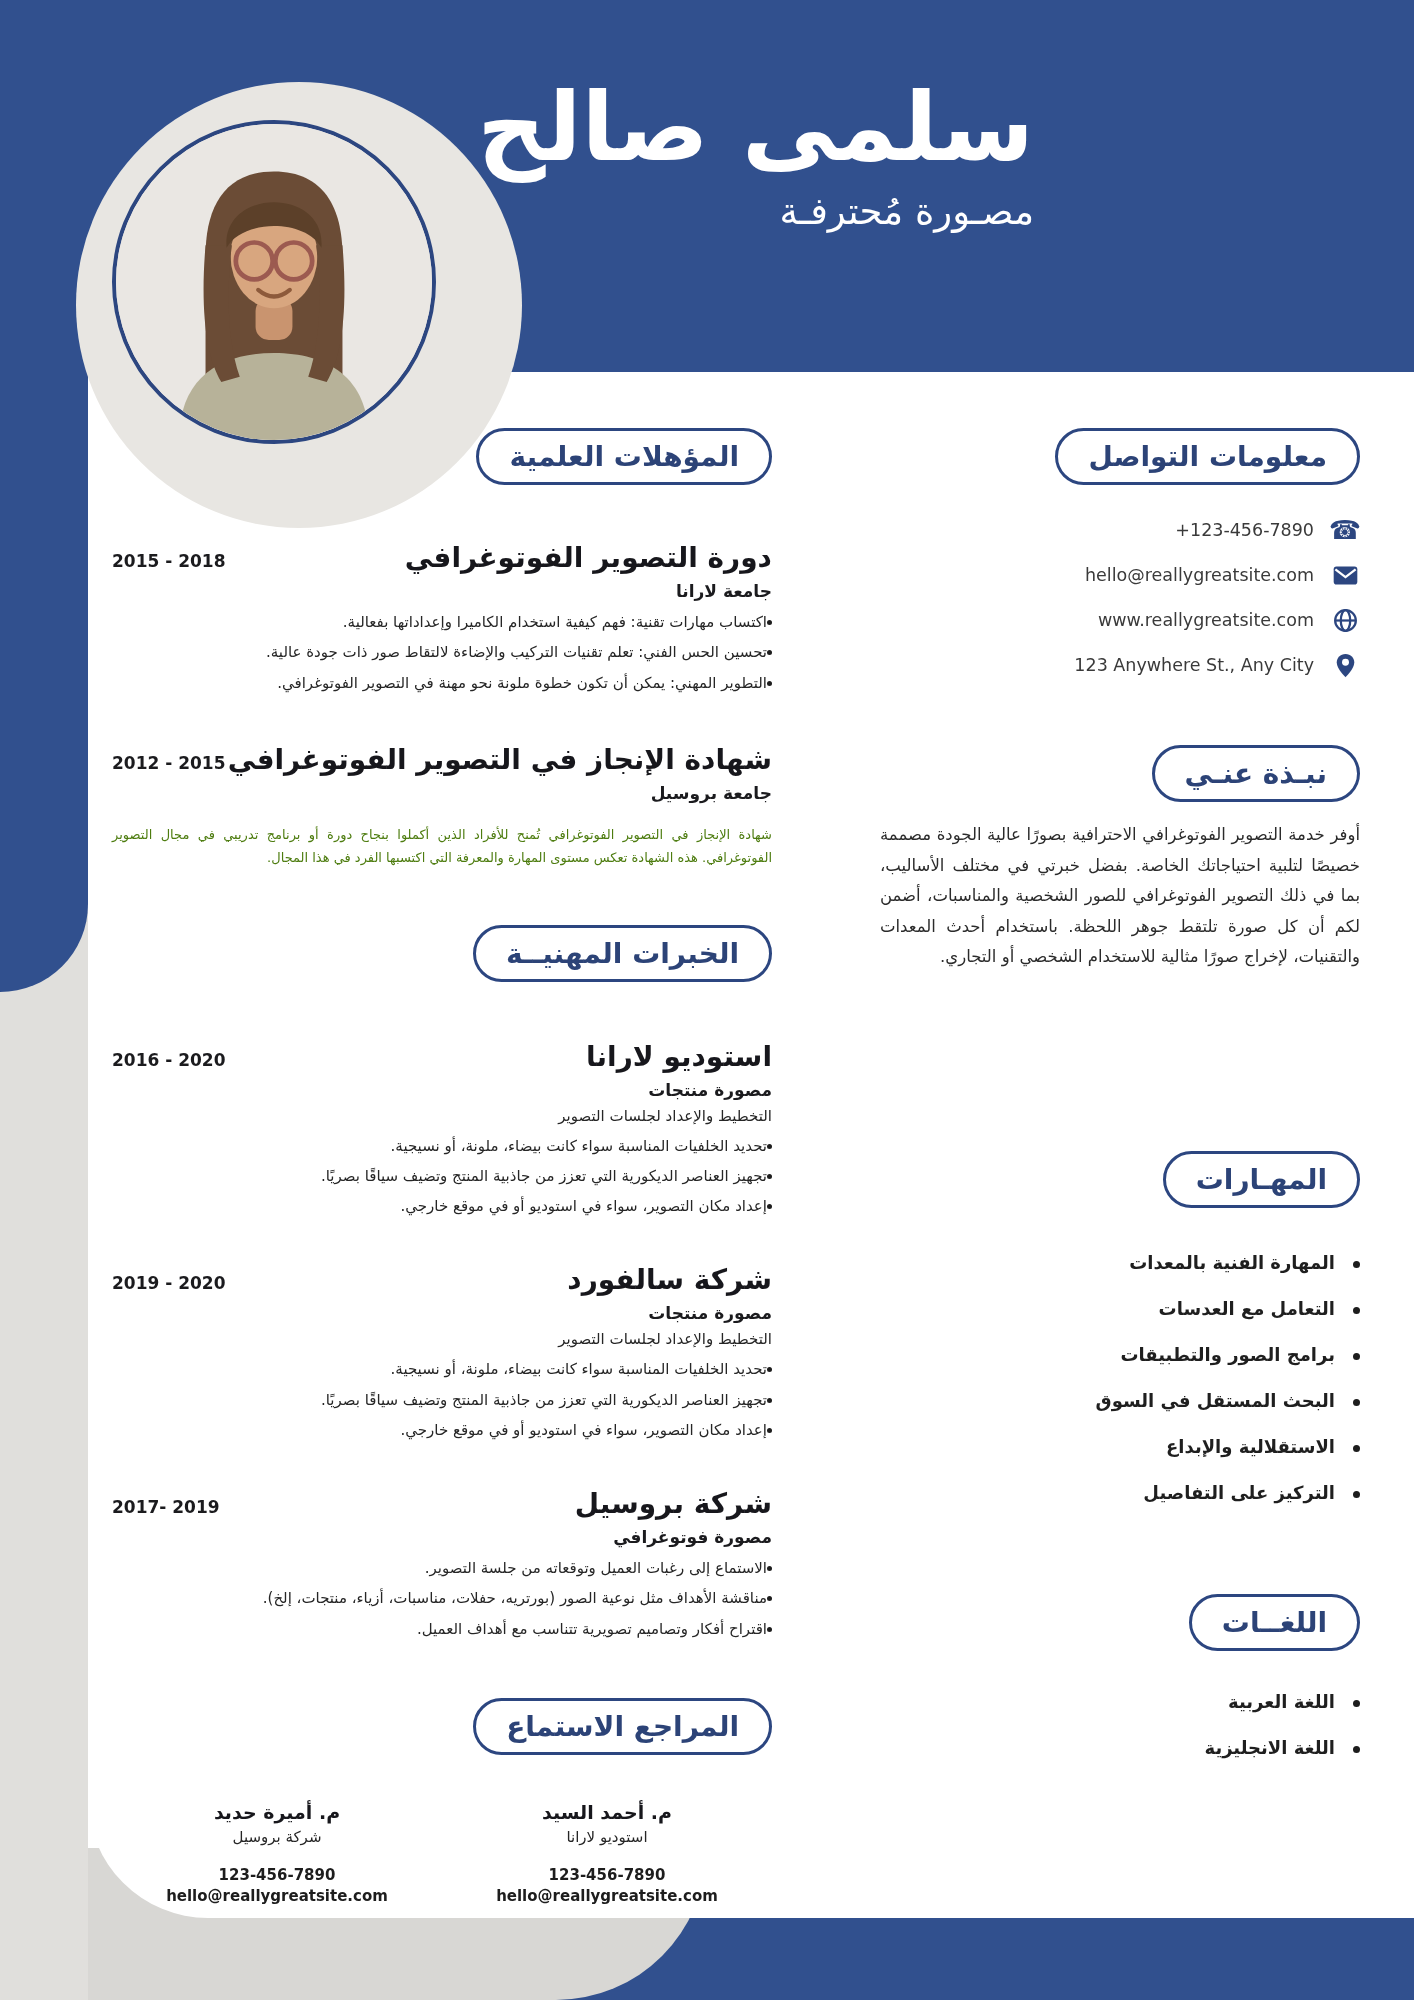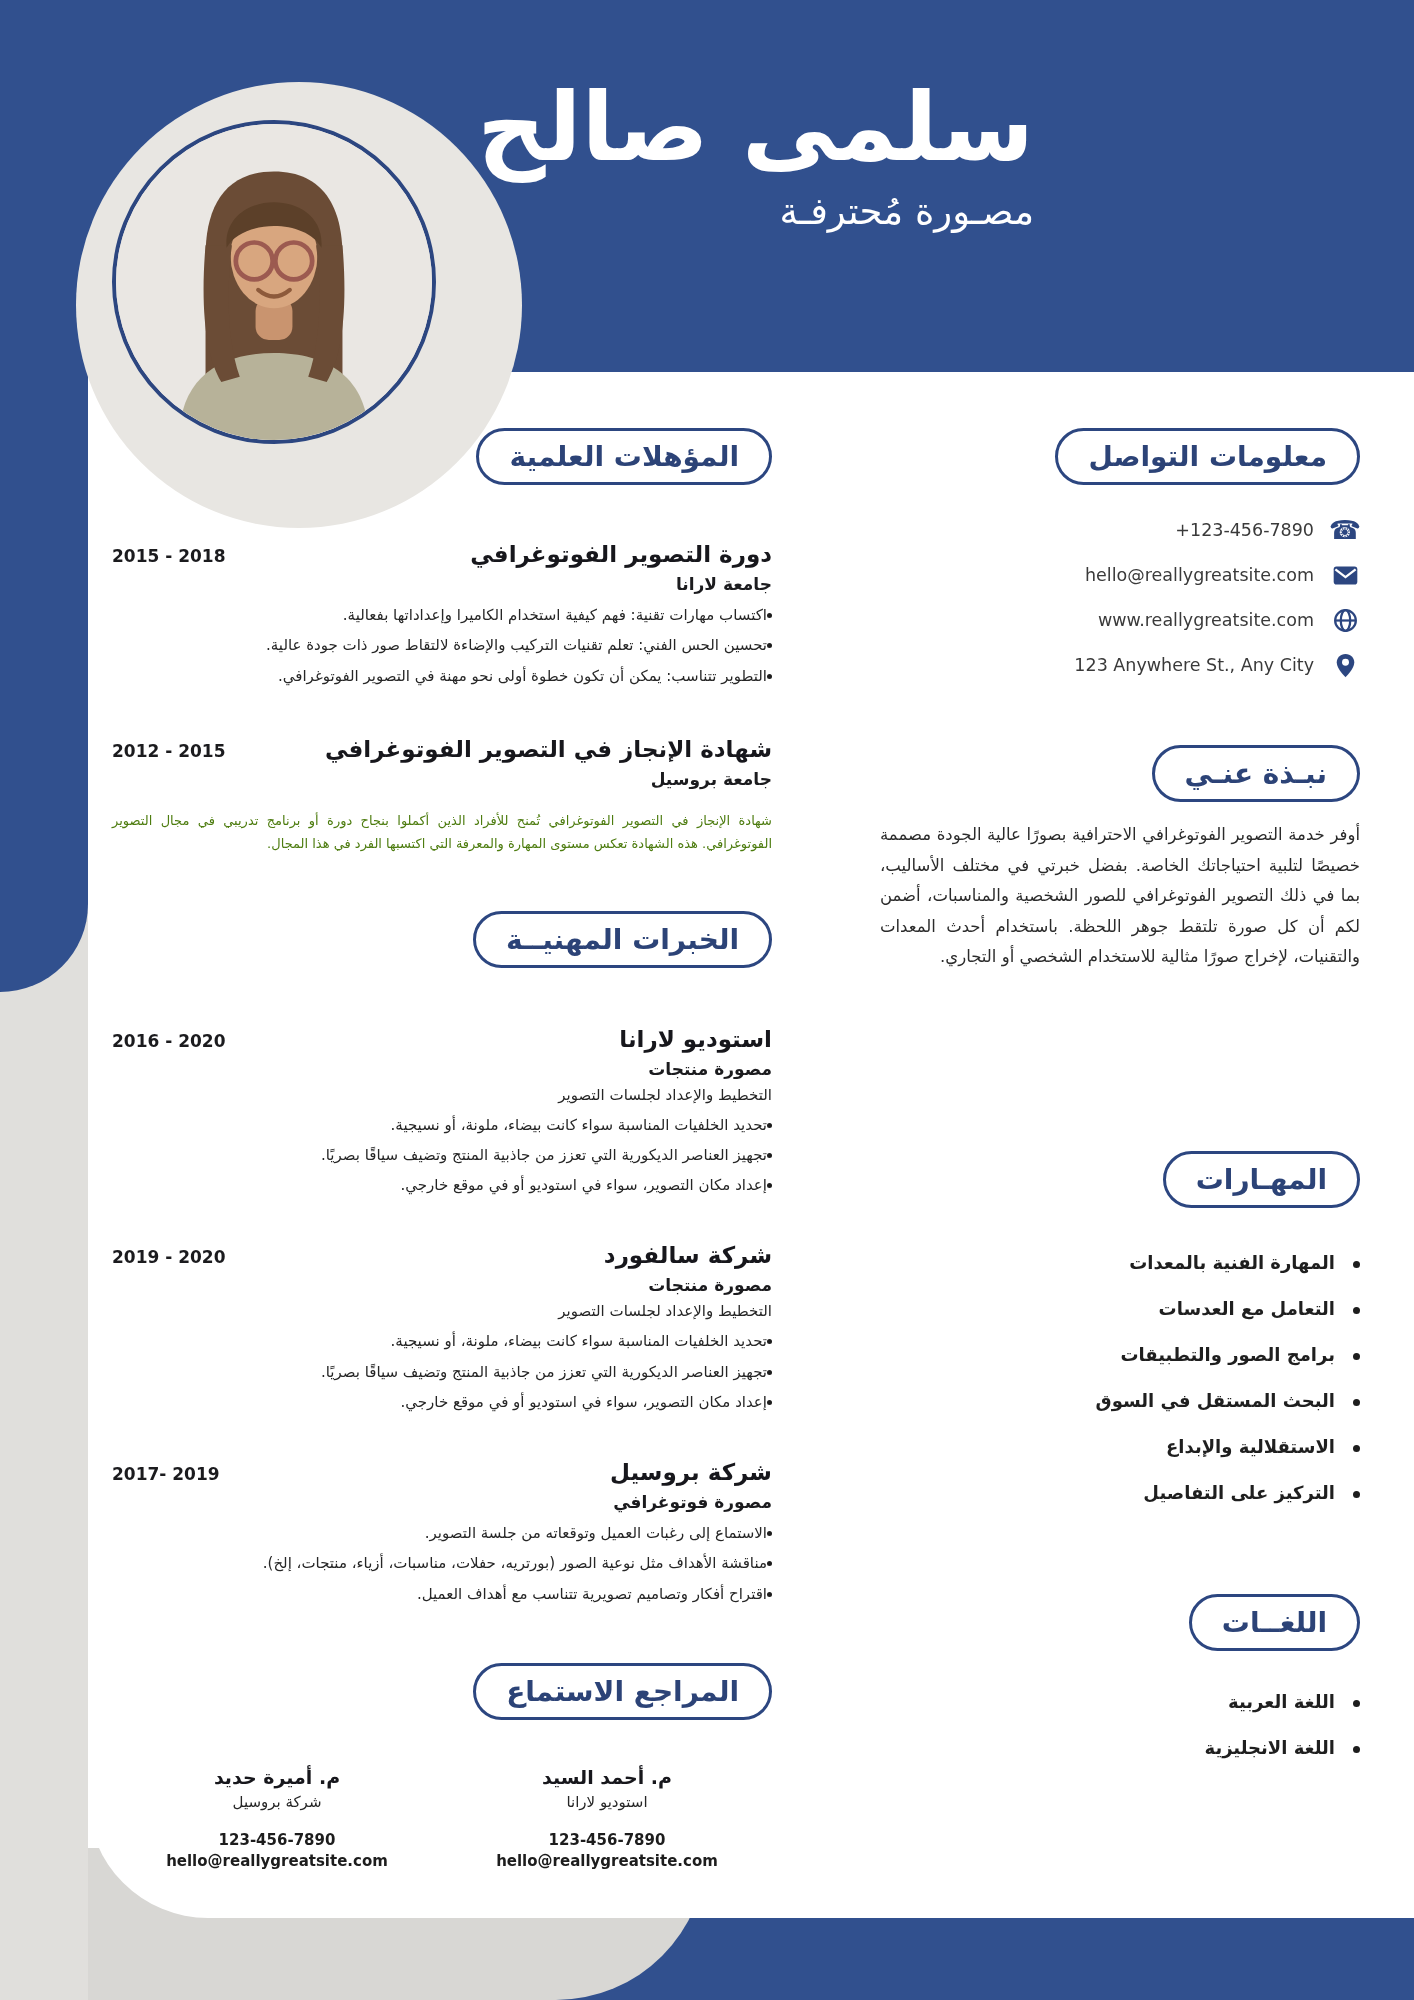--- a/index.html
+++ b/index.html
@@ -53,21 +53,21 @@
   .skills-pill{margin-top:178px;text-align:right;}
   .side-list{margin-top:44px;}
   .side-li{display:flex;gap:18px;margin-bottom:25px;font-size:18px;font-weight:600;color:#1f1f1f;}
   .side-li .dot{width:7px;height:7px;border-radius:50%;background:#1d1d1d;flex:none;margin-top:9px;}
   .lang-pill{margin-top:66px;}
   .lang-list{margin-top:40px;}
 
   
   .entry{margin-top:56px;}
   .entry-head{display:flex;justify-content:space-between;align-items:baseline;}
-  .entry-title{font-size:23px;font-weight:700;color:#17171c;}
+  .entry-title{font-size:28px;font-weight:700;color:#17171c;}
   .entry-date{font-size:17px;font-weight:700;color:#1b1b1e;}
   .entry-org{font-size:17px;font-weight:700;color:#1b1b1e;margin-top:7px;}
   .entry-sub{font-size:15px;color:#262626;margin-top:7px;}
   .bullets{margin-top:10px;}
   .b-li{display:flex;margin-bottom:7px;font-size:15px;line-height:1.55;color:#262626;}
   .b-li .dot{width:5px;height:5px;border-radius:50%;background:#1d1d1d;flex:none;margin-top:9px;}
   .entry-desc{font-size:13px;line-height:1.8;margin-top:20px;color:#4d7c0f;text-align:justify;}
   .exp-pill{margin-top:55px;}
   .exp-entry{margin-top:45px;}
   .refs-pill{margin-top:50px;}
@@ -128,21 +128,21 @@
         <div class="b-li">
             <span class="dot"></span>
             <span>اكتساب مهارات تقنية: فهم كيفية استخدام الكاميرا وإعداداتها بفعالية.</span>
           </div>
         <div class="b-li">
             <span class="dot"></span>
             <span>تحسين الحس الفني: تعلم تقنيات التركيب والإضاءة لالتقاط صور ذات جودة عالية.</span>
           </div>
         <div class="b-li">
             <span class="dot"></span>
-            <span>التطوير تتناسب: يمكن أن تكون خطوة أولى نحو مهنة في التصوير الفوتوغرافي.</span>
+            <span>التطوير المهني: يمكن أن تكون خطوة ملونة نحو مهنة في التصوير الفوتوغرافي.</span>
           </div>
       </div>
     </div>
 
     
     <div class="entry" style="margin-top:48px;">
       <div class="entry-head">
         <span class="entry-title">شهادة الإنجاز في التصوير الفوتوغرافي</span>
         <span class="entry-date ltr">2012 - 2015</span>
       </div>

